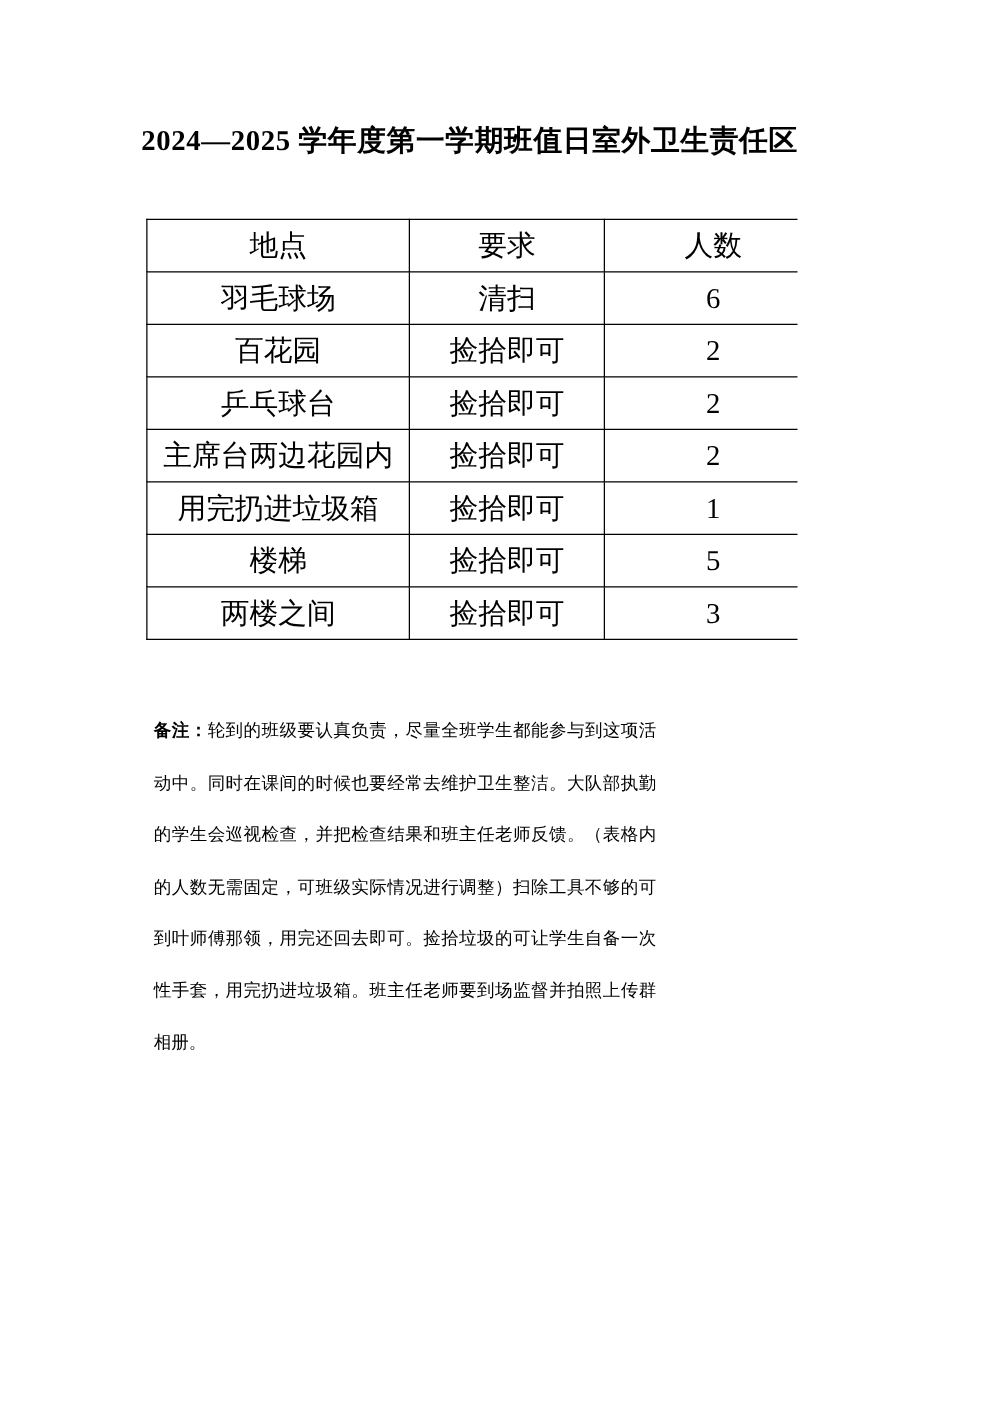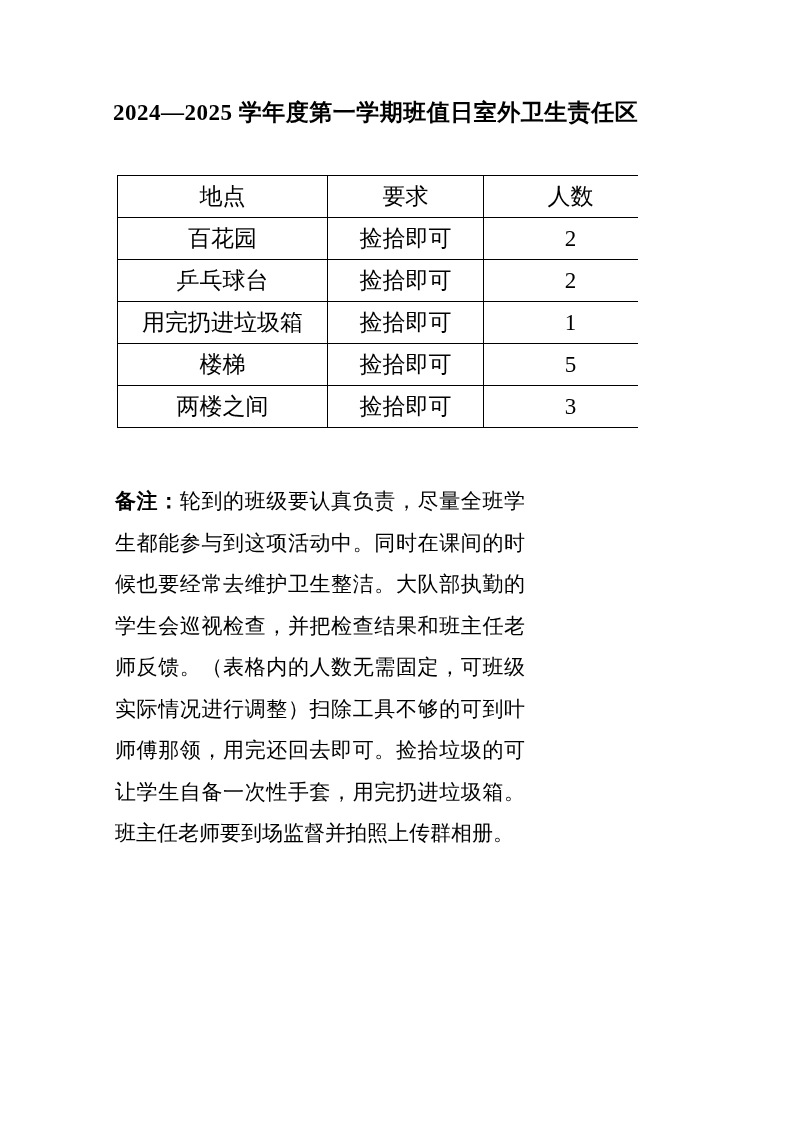--- a/index.html
+++ b/index.html
@@ -39,22 +39,22 @@
   table.duty-table td {
     border: 1px solid #000000;
     height: 41px;
     padding: 0 4px;
     text-align: center;
     vertical-align: middle;
     font-size: 23px;
     font-weight: normal;
   }
   .note {
-    margin: 53px 3px 0 2px;
-    font-size: 21px;
+    margin: 53px 3px 0 10px;
+    font-size: 14px;
     line-height: 41.5px;
     text-align: justify;
   }
   .note-label {
     font-weight: bold;
   }
 </style>
 </head>
 <body>
 
@@ -70,26 +70,36 @@
     </colgroup>
     <thead>
       <tr>
           <th>地点</th>
           <th>要求</th>
           <th>人数</th>
         </tr>
     </thead>
     <tbody>
         <tr>
+          <td>羽毛球场</td>
+          <td>清扫</td>
+          <td>6</td>
+        </tr>
+        <tr>
           <td>百花园</td>
           <td>捡拾即可</td>
           <td>2</td>
         </tr>
         <tr>
           <td>乒乓球台</td>
+          <td>捡拾即可</td>
+          <td>2</td>
+        </tr>
+        <tr>
+          <td>主席台两边花园内</td>
           <td>捡拾即可</td>
           <td>2</td>
         </tr>
         <tr>
           <td>用完扔进垃圾箱</td>
           <td>捡拾即可</td>
           <td>1</td>
         </tr>
         <tr>
           <td>楼梯</td>

